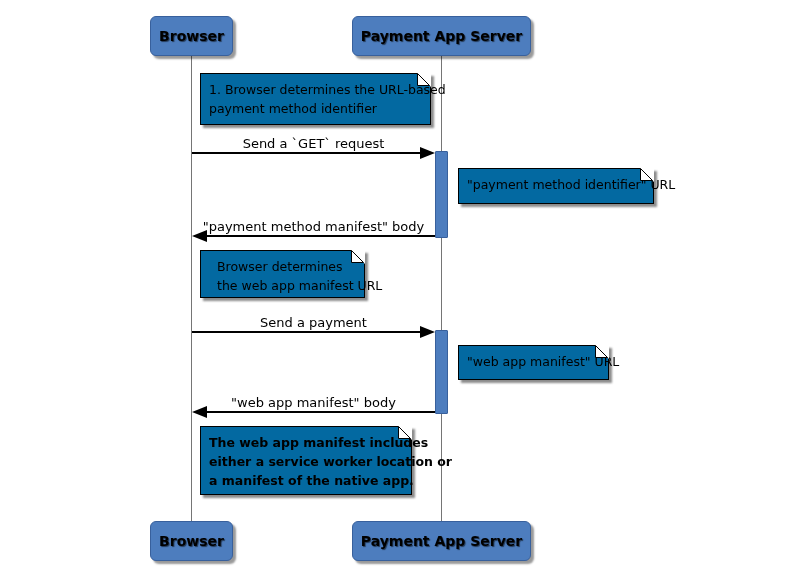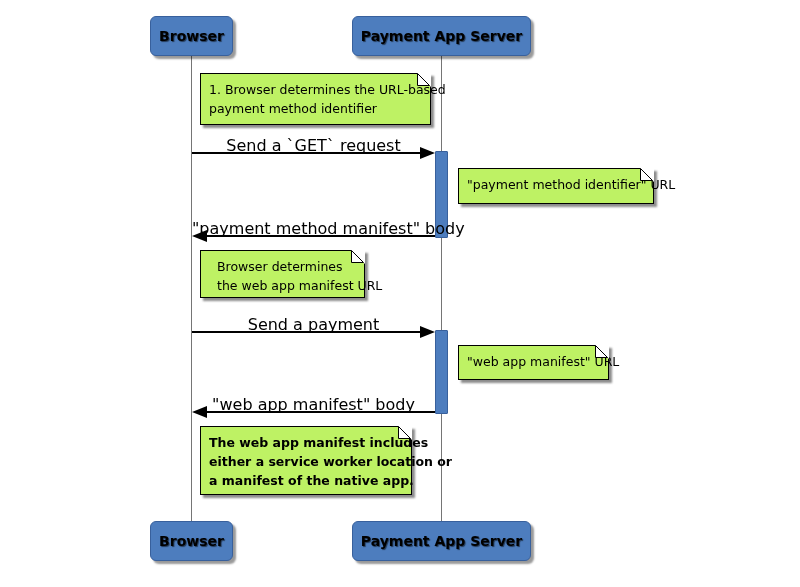--- a/index.html
+++ b/index.html
@@ -14,29 +14,29 @@
     position:absolute;height:40px;border:1px solid #38609c;border-radius:6px;
     background:#4d7dbe;box-shadow:3px 3px 2px rgba(0,0,0,0.40);
     display:flex;align-items:center;justify-content:center;box-sizing:border-box;
   }
   .actor .lbl{
     color:#000000;font-weight:bold;font-size:14px;
     text-shadow:1px 1px 1px rgba(0,0,0,0.55);white-space:nowrap;
   }
   
   .note{
-    position:absolute;background:#bef264;border:1px solid #000;
+    position:absolute;background:#0369a1;border:1px solid #000;
     box-shadow:3px 3px 2px rgba(0,0,0,0.45);box-sizing:border-box;
     padding:6px 8px 4px 8px;font-size:12.5px;line-height:19px;
   }
   .note .fold{position:absolute;top:-1px;right:-1px;display:block;}
   .note .nl{white-space:nowrap;}
   
   .msg-label{
-    position:absolute;text-align:center;font-size:16px;height:16px;
+    position:absolute;text-align:center;font-size:13px;height:16px;
     white-space:nowrap;
   }
   .msg-line{position:absolute;height:2px;background:#000;}
   .arrowhead{position:absolute;width:0;height:0;border-style:solid;}
   .arrow-right{border-width:6px 0 6px 15px;border-color:transparent transparent transparent #000;}
   .arrow-left{border-width:6px 15px 6px 0;border-color:transparent #000 transparent transparent;}
   
   .activation{
     position:absolute;width:13px;background:#4d7dbe;border:1px solid #38609c;
     box-sizing:border-box;border-radius:1px;

